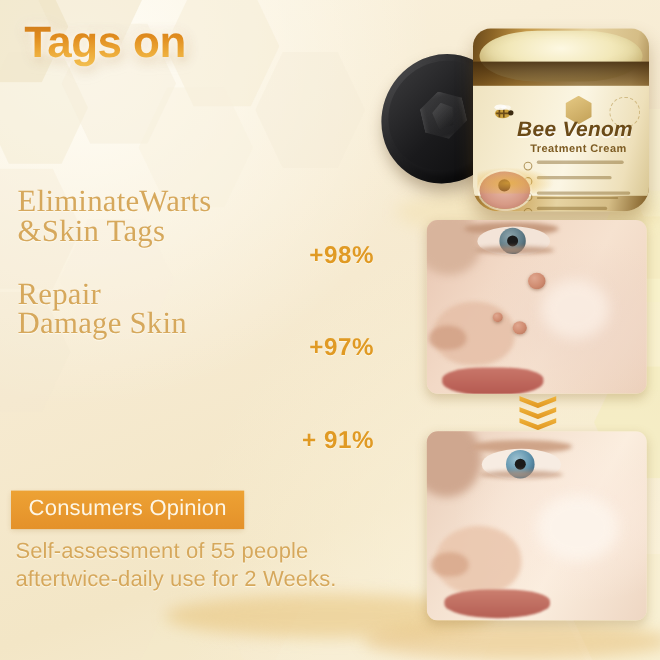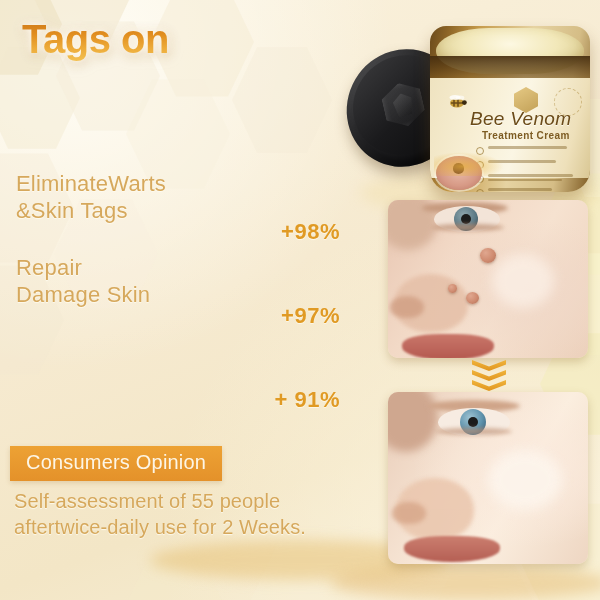--- a/index.html
+++ b/index.html
@@ -63,21 +63,21 @@
   .jar-neck{position:absolute;left:0;top:30px;right:0;height:24px;
     background:linear-gradient(180deg,rgba(70,45,14,.92),rgba(120,84,30,.55));}
   .jar-label{position:absolute;left:0;top:52px;right:0;bottom:14px;
     background:linear-gradient(105deg,#efe3c0 0%,#f7eed3 30%,#fbf6e4 55%,#eee0ba 85%,#d9c794 100%);}
   .lbl-bee{position:absolute;left:12px;top:16px;width:26px;height:16px;}
   .lbl-seal{position:absolute;left:84px;top:9px;width:24px;height:26px;
     clip-path:polygon(50% 0%,100% 26%,100% 74%,50% 100%,0% 74%,0% 26%);
     background:linear-gradient(150deg,#e2c274,#b8913e);opacity:.85;}
   .lbl-badge{position:absolute;right:8px;top:10px;width:26px;height:26px;border-radius:50%;
     border:1.5px dashed rgba(170,135,55,.6);opacity:.75;}
-  .lbl-title{position:absolute;left:40px;top:30px;font-size:19px;font-weight:normal;
+  .lbl-title{position:absolute;left:40px;top:30px;font-size:19px;font-weight:bold;
     font-style:italic;color:#6b4b18;letter-spacing:.3px;
     text-shadow:0 1px 0 rgba(255,255,255,.75);}
   .lbl-sub{position:absolute;left:52px;top:52px;font-size:10px;font-weight:bold;
     color:#7d5c23;letter-spacing:.4px;}
   .lbl-bullets{position:absolute;left:46px;top:68px;right:10px;}
   .blt{display:flex;align-items:flex-start;gap:4px;margin-bottom:5px;}
   .blt-dot{width:6px;height:6px;border-radius:50%;border:1px solid rgba(150,115,45,.7);
     flex:none;margin-top:1px;}
   .blt-lines{flex:1;}
   .blt-line{height:2.5px;border-radius:2px;background:rgba(130,100,40,.45);margin-bottom:2px;}
@@ -85,23 +85,23 @@
     background:radial-gradient(ellipse at 50% 45%,#e8b9a8 0%,#d79a86 55%,#b87260 100%);
     box-shadow:0 0 0 2px rgba(255,255,255,.5);}
   .lbl-circle:after{content:"";position:absolute;left:36%;top:22%;width:24%;height:30%;
     border-radius:50%;background:#6b3b28;}
   .lbl-honey{position:absolute;left:4px;bottom:2px;width:70px;height:24px;
     background:radial-gradient(ellipse at 40% 60%,rgba(231,176,58,.75),rgba(231,176,58,0) 70%);}
 
   
   .benefits{position:absolute;left:16px;top:170px;width:340px;z-index:6;}
   .benefit{position:relative;height:84px;}
-  .b-text{position:absolute;left:0;top:0;width:215px;font-size:22px;line-height:27px;
+  .b-text{position:absolute;left:0;top:0;width:215px;font-size:28px;line-height:27px;
     color:#d6a85c;letter-spacing:.2px;
-    text-shadow:0 1px 1px rgba(255,252,240,.9);}
+    text-shadow:0 1px 1px rgba(255,252,240,.9);font-family:Liberation Serif, serif;}
   .b-pct{position:absolute;right:16px;bottom:9px;font-size:22px;font-weight:bold;
     color:#e09a24;letter-spacing:.5px;white-space:nowrap;
     text-shadow:0 1px 1px rgba(255,250,235,.85);}
 
   
   .co-banner{position:absolute;left:10px;top:446px;padding:5px 16px 7px 16px;z-index:6;
     background:linear-gradient(180deg,#eda234 0%,#e4912a 100%);
     color:#fdf6e6;font-size:20px;letter-spacing:.2px;
     box-shadow:0 2px 5px rgba(150,100,25,.2);}
   .co-text{position:absolute;left:14px;top:488px;width:340px;z-index:6;

